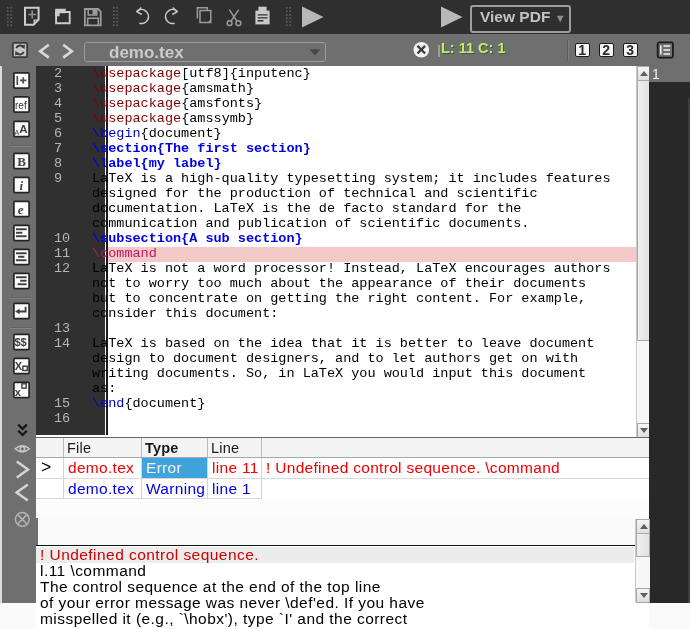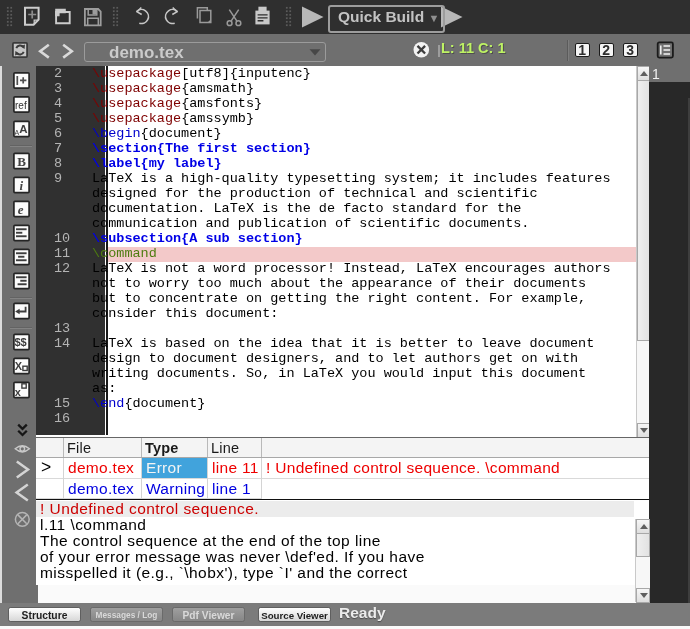--- a/index.html
+++ b/index.html
@@ -26,42 +26,42 @@
 #gutnums{left:54px;top:66px;width:50px;font-family:"Liberation Mono",monospace;
 font-size:13.5px;line-height:15px;color:#b4b4b4;white-space:pre;}
 #codewrap{left:36px;top:66px;width:600px;height:371px;background:#ffffff;}
 #codeline{left:106px;top:66px;width:1.5px;height:368.5px;background:#1a1a1a;}
 #pinkrow{left:107.5px;top:246.5px;width:528px;height:15px;background:#f3c9c9;}
 #code{left:92px;top:66px;font-family:"Liberation Mono",monospace;font-size:13.5px;
 line-height:15px;color:#000;white-space:pre;}
 #code .m{color:#7f0000;}
 #code .kw{color:#0000cc;}
 #code .st{color:#0000e6;font-weight:bold;}
-#code .er{color:#4d7c0f;}
+#code .er{color:#be185d;}
 
 #esb{left:636px;top:66px;width:13px;height:371px;background:#f7f7f7;border-left:1px solid #c9c9c9;}
 .sbtn{left:0;width:13px;height:14.5px;background:linear-gradient(#f6f6f6,#dedede);border:1px solid #a8a8a8;box-sizing:border-box;}
 .sthumb{left:0;width:13px;background:linear-gradient(90deg,#efefef,#e2e2e2);border:1px solid #a8a8a8;box-sizing:border-box;}
 .tri{width:0;height:0;position:absolute;}
 
 #rpanel{left:649px;top:66px;width:41px;height:537px;background:#6f6f6f;}
 #rdark{left:0px;top:16px;width:41px;height:521px;background:#282828;}
 #redge{left:38.5px;top:32px;width:2.5px;height:505px;background:#3e3e3e;}
 #rone{position:absolute;left:3px;top:0px;color:#f2f2f2;font-size:14px;font-weight:normal;}
 
 #mtable{left:36px;top:437px;width:613px;height:61.5px;background:#fff;border-top:1px solid #666;font-size:15.5px;letter-spacing:0.3px;}
 .hrow{left:0;top:0;width:613px;height:20px;background:#f4f4f4;border-bottom:1px solid #a8a8a8;box-sizing:border-box;}
 .hcell{top:0;height:19px;line-height:21.5px;color:#1a1a1a;border-right:1px solid #b9b9b9;box-sizing:border-box;padding-left:3px;font-size:14.5px;letter-spacing:0.2px;}
 .trow{left:0;width:613px;height:20.5px;}
 .tcell{top:0;height:20.5px;line-height:20.5px;border-right:1px solid #d4d4d4;border-bottom:1px solid #d9d9d9;box-sizing:border-box;padding-left:3px;white-space:nowrap;overflow:hidden;}
 .red{color:#ee0000;}
 .blu{color:#0000e0;}
 
 #gap{left:36px;top:498.5px;width:613px;height:19px;background:#fcfcfc;}
-#log{left:36px;top:499px;width:613px;height:84.5px;background:#fff;border-top:1.5px solid #111;font-size:15.5px;letter-spacing:0.45px;line-height:16px;}
+#log{left:36px;top:545px;width:613px;height:84.5px;background:#fff;border-top:1.5px solid #111;font-size:15.5px;letter-spacing:0.45px;line-height:16px;}
 #logsel{position:absolute;left:0;top:1px;width:598px;height:15.5px;background:#ececec;}
 #logtxt{position:absolute;left:4px;top:0.5px;white-space:pre;}
 #lsb{left:635px;top:519px;width:14px;height:83px;background:#f7f7f7;border-left:1px solid #c9c9c9;}
 
 #sbar{left:0;top:603px;width:690px;height:22.5px;background:#7b7b7b;}
 .sbb{top:3.5px;width:73px;height:15px;border-radius:2.5px;font-size:10.5px;font-weight:bold;text-align:center;line-height:15px;}
 .sbb.on{background:linear-gradient(#fefefe,#d7d7d7);color:#1d1d1d;border:1px solid #5f5f5f;box-sizing:border-box;}
 .sbb.off{background:linear-gradient(#9f9f9f,#868686);color:#d9d9d9;border:1px solid #6a6a6a;box-sizing:border-box;}
 #ready{left:339px;top:0.5px;font-size:15.5px;font-weight:bold;color:#ececec;text-shadow:0 1px 1px #4a4a4a;}
 svg{position:absolute;overflow:visible;}
@@ -104,21 +104,21 @@
       <circle cx="238.4" cy="23.2" r="2.4" stroke="#9a9a9a" stroke-width="1.5"></circle>
 
       <rect x="255.4" y="10.6" width="14.2" height="13.8" fill="#c9c9c9" stroke="none"></rect>
       <rect x="258.4" y="6.7" width="8.2" height="4.6" fill="#c9c9c9" stroke="none"></rect>
       <path d="M257.6,14.9 h10 M257.6,17.9 h10 M257.6,20.7 h5.8" stroke="#2f2f2f" stroke-width="1.4"></path>
     </g>
 
     <polygon points="302,6.5 323.5,17 302,27.5" fill="#b8b8b8"></polygon>
     <polygon points="441,6.5 462.5,17 441,27.5" fill="#b8b8b8"></polygon>
   </svg>
-  <div class="abs tbtn" style="left:328px;width:105px;padding-left:8px;">Quick Build <span style="color:#8f8f8f;font-size:11px;">▼</span></div>
+  <div class="abs tbtn" style="left:470px;width:89px;padding-left:8px;">View PDF <span style="color:#8f8f8f;font-size:11px;">▼</span></div>
 </div>
 
 <div id="tb2" class="abs">
   <svg id="icons2" width="690" height="32" style="left:0;top:0;">
 
     <rect x="12.9" y="8.9" width="14.2" height="14.2" fill="#c6c6c6" stroke="#3a3a3a" stroke-width="1.8" rx="1"></rect>
     <g stroke="#3a3a3a" stroke-width="1.9" fill="none">
       <path d="M16.3,14.2 a4.2,4.2 0 0 1 7.1,-1.3"></path>
       <path d="M23.7,17.8 a4.2,4.2 0 0 1 -7.1,1.3"></path>
     </g>
@@ -323,21 +323,14 @@
 misspelled it (e.g., `\hobx'), type `I' and the correct</div>
 </div>
 <div id="lsb" class="abs">
   <div class="abs sbtn" style="top:0;width:14px;"></div>
   <div class="tri" style="left:3.5px;top:4.5px;border-left:4px solid transparent;border-right:4px solid transparent;border-bottom:5.5px solid #5e5e5e;"></div>
   <div class="abs sthumb" style="top:14px;height:24px;width:14px;"></div>
   <div class="abs sbtn" style="top:69px;width:14px;"></div>
   <div class="tri" style="left:3.5px;top:73.5px;border-left:4px solid transparent;border-right:4px solid transparent;border-top:5.5px solid #5e5e5e;"></div>
 </div>
 
-<div id="sbar" class="abs">
-  <div class="abs sbb on" style="left:8px;font-size:10.3px;">Structure</div>
-  <div class="abs sbb off" style="left:90px;font-size:8.3px;">Messages / Log</div>
-  <div class="abs sbb off" style="left:172px;font-size:10.2px;">Pdf Viewer</div>
-  <div class="abs sbb on" style="left:258px;font-size:9.7px;">Source Viewer</div>
-  <div id="ready" class="abs">Ready</div>
-</div>
 
 </div>
 
 </body></html>

